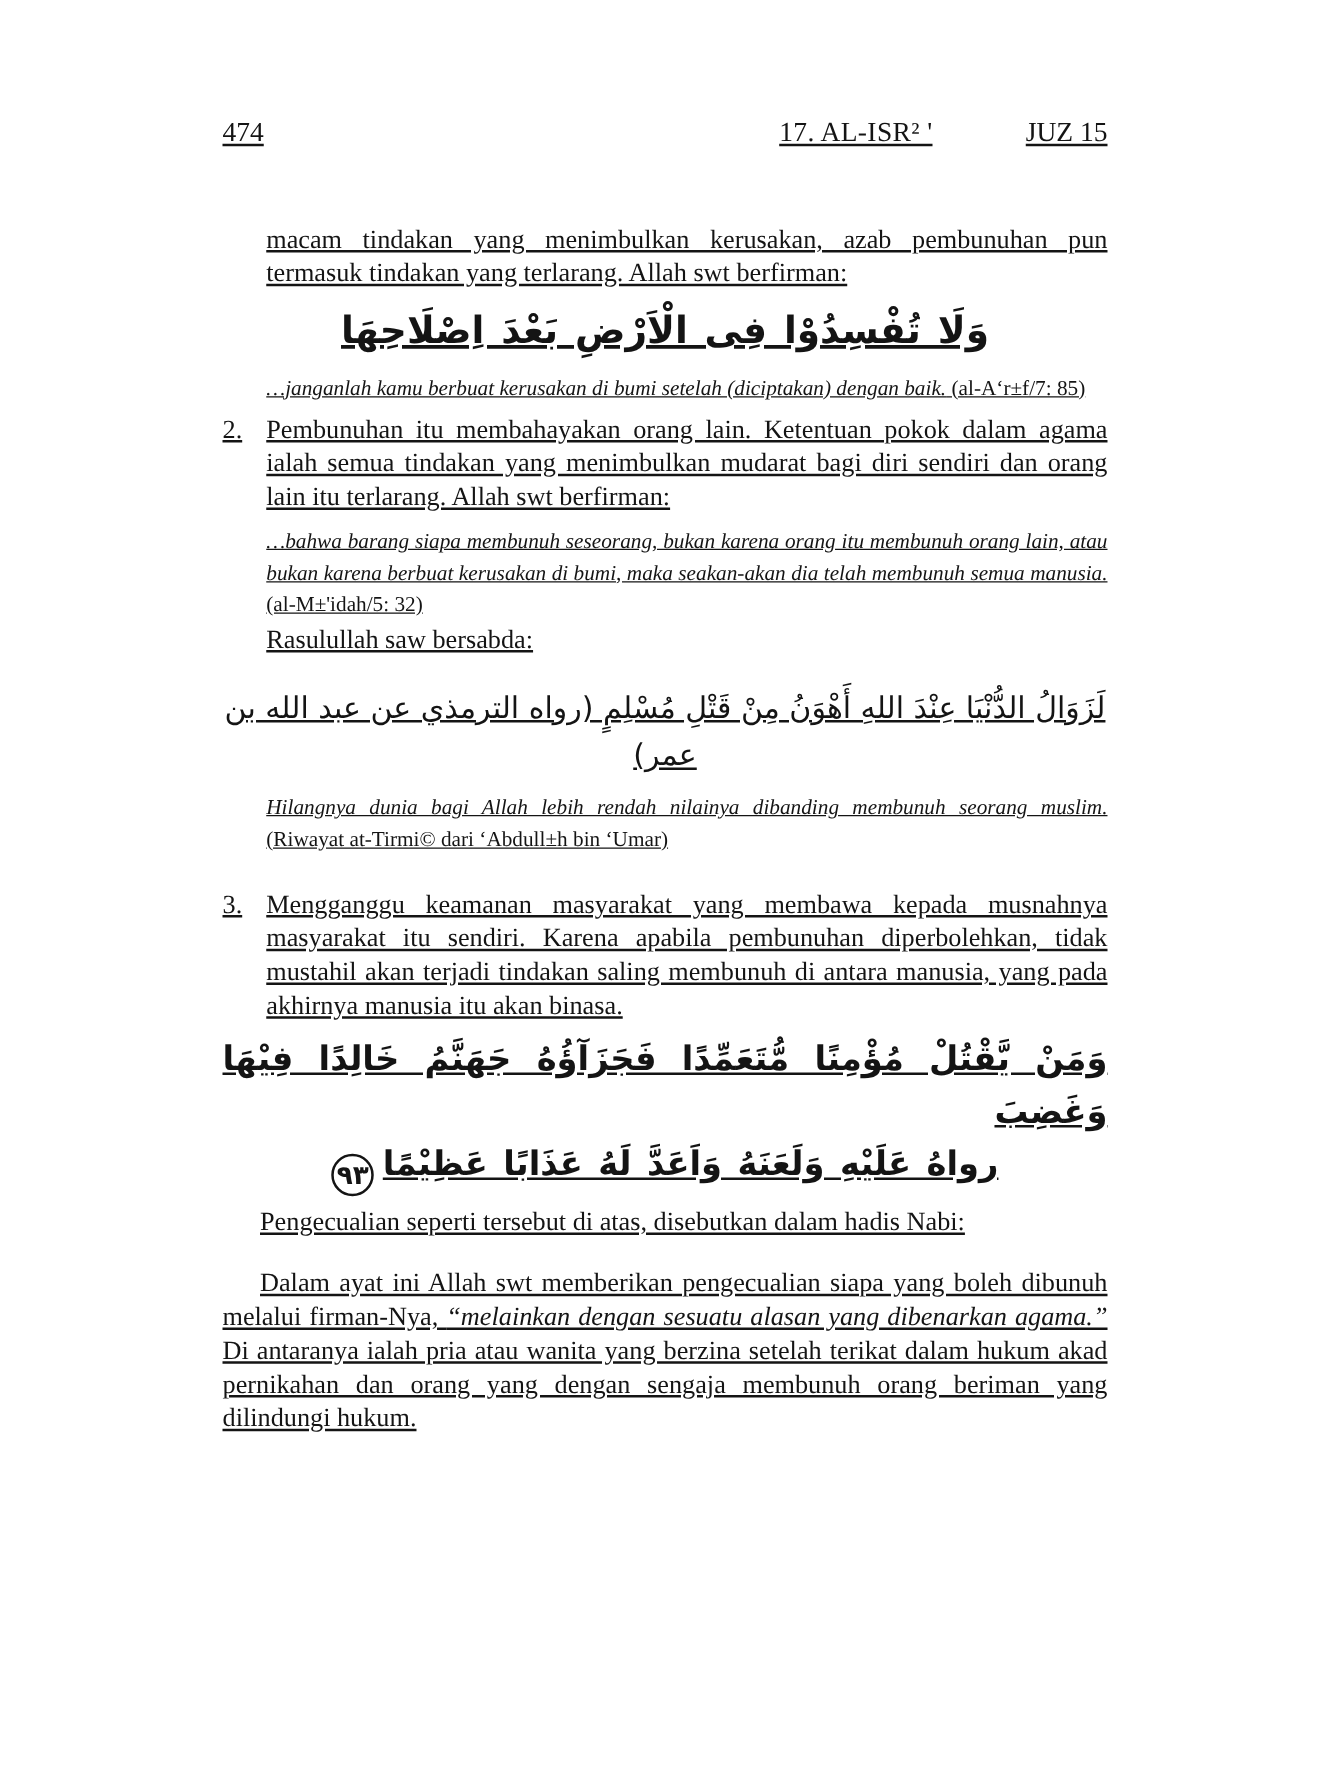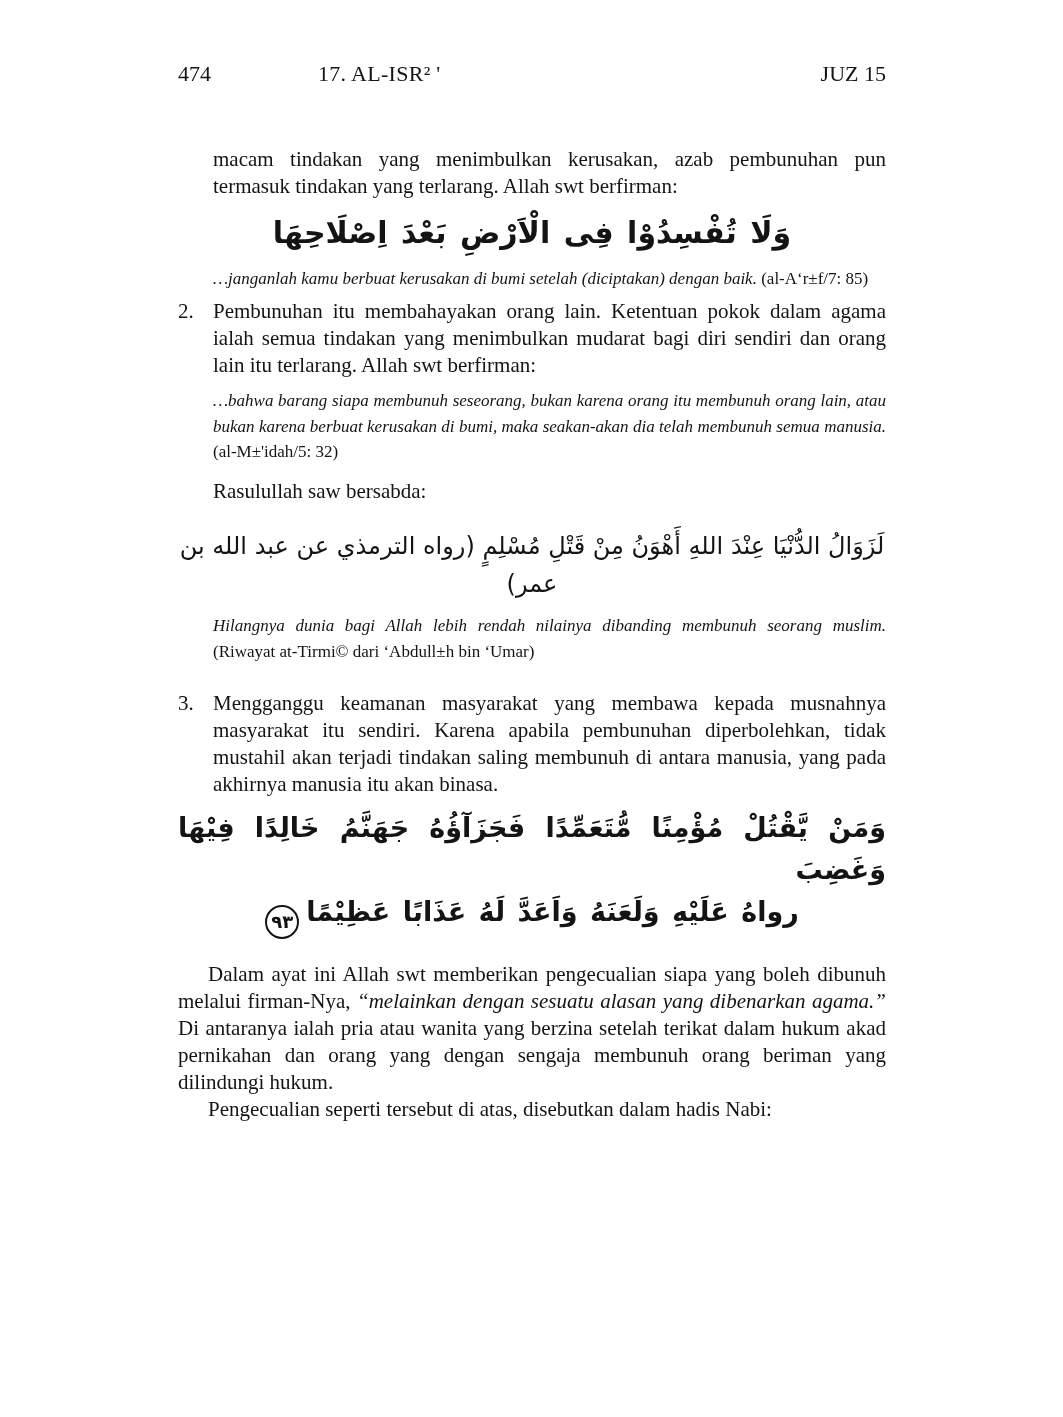--- a/index.html
+++ b/index.html
@@ -6,30 +6,31 @@
   body {
     width: 1063px; height: 1417px;
     background: #ffffff;
     color: #141414;
     font-family: "Liberation Serif", serif;
     position: relative;
     overflow: hidden;
   }
   .content {
     position: absolute;
-    left: 178px; top: 62px;
+    left: 178px; top: 94px;
     width: 708px;
+    text-decoration: underline;
   }
   
   .page-header {
     display: flex; align-items: baseline;
     font-size: 22px; line-height: 24px;
   }
   .page-header .hl { width: 140px; text-align: left; }
-  .page-header .hc { flex: 1; text-align: left; letter-spacing: .3px; }
+  .page-header .hc { flex: 1; text-align: right; letter-spacing: .3px; }
   .page-header .hr { width: 140px; text-align: right; }
 
   
   .bodytext { font-size: 21px; line-height: 27px; text-align: justify; }
   .indent { margin-left: 35px; }
   p { margin: 0; }
 
   .intro { margin-top: 60px; }
 
   .list-item { display: flex; margin-top: 7px; }
@@ -71,28 +72,28 @@
     font-size: 24px;
     line-height: 1.6;
     text-align: center;
     margin: 22px 0 10px 0;
   }
   .verse-badge {
     display: inline-block;
     width: 30px; height: 30px;
     border: 2.5px solid #141414;
     border-radius: 50%;
-    font-size: 18px; font-weight: bold;
+    font-size: 21px; font-weight: bold;
     line-height: 30px; text-align: center;
     vertical-align: -7px;
     margin-inline-start: 7px;
     word-spacing: 0;
   }
 
-  .hadith-intro { margin-top: 13px; }
+  .hadith-intro { margin-top: 1px; }
   .item3 { margin-top: 26px; }
   .closing { margin-top: 22px; text-indent: 30px; }
   .closing2 { text-indent: 30px; }
 </style>
 </head>
 <body>
 
 <div class="content">
 
   <div class="page-header">
@@ -119,16 +120,16 @@
   <p class="translation indent"><span>Hilangnya dunia bagi Allah lebih rendah nilainya dibanding membunuh seorang muslim.</span><span class="ref"> (Riwayat at-Tirmi© dari ‘Abdull±h bin ‘Umar)</span></p>
 
   <div class="bodytext list-item item3">
     <span class="list-num">3.</span>
     <span class="list-body">Mengganggu keamanan masyarakat yang membawa kepada musnahnya masyarakat itu sendiri. Karena apabila pembunuhan diperbolehkan, tidak mustahil akan terjadi tindakan saling membunuh di antara manusia, yang pada akhirnya manusia itu akan binasa.</span>
   </div>
 
   <div class="arabic quran justify-line" dir="rtl" lang="ar">وَمَنْ يَّقْتُلْ مُؤْمِنًا مُّتَعَمِّدًا فَجَزَآؤُهُ جَهَنَّمُ خَالِدًا فِيْهَا وَغَضِبَ</div>
   <div class="arabic quran center-line" dir="rtl" lang="ar"><span>رواهُ عَلَيْهِ وَلَعَنَهُ وَاَعَدَّ لَهُ عَذَابًا عَظِيْمًا</span><span class="verse-badge">٩٣</span></div>
 
+  <p class="bodytext closing2">Pengecualian seperti tersebut di atas, disebutkan dalam hadis Nabi:</p>
   <p class="bodytext closing"><span>Dalam ayat ini Allah swt memberikan pengecualian siapa yang boleh dibunuh melalui firman-Nya, </span><i>“melainkan dengan sesuatu alasan yang dibenarkan agama.”</i><span> Di antaranya ialah pria atau wanita yang berzina setelah terikat dalam hukum akad pernikahan dan orang yang dengan sengaja membunuh orang beriman yang dilindungi hukum.</span></p>
-  <p class="bodytext closing2">Pengecualian seperti tersebut di atas, disebutkan dalam hadis Nabi:</p>
 
 </div>
 
 </body></html>

